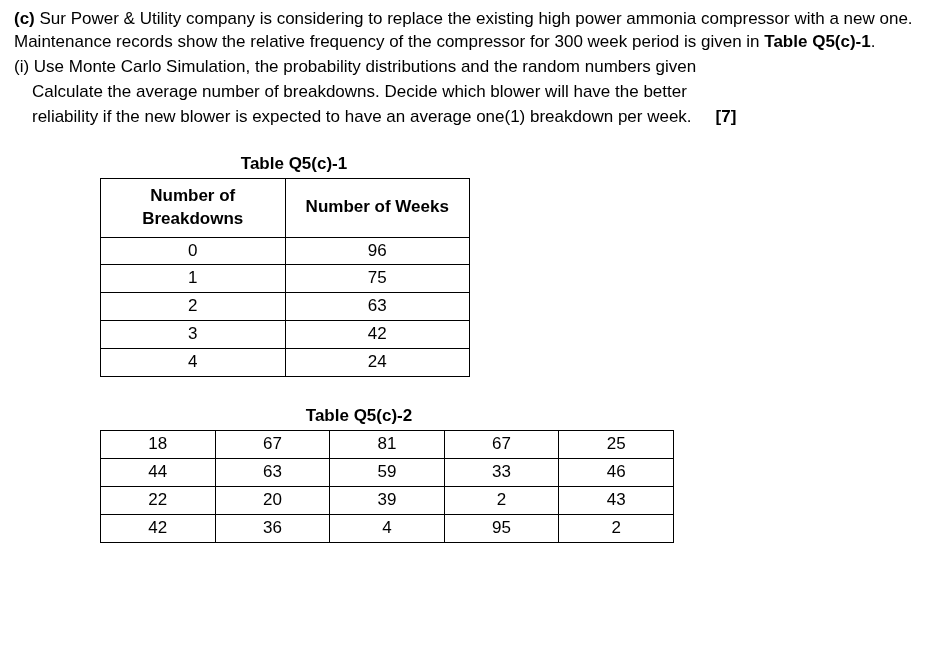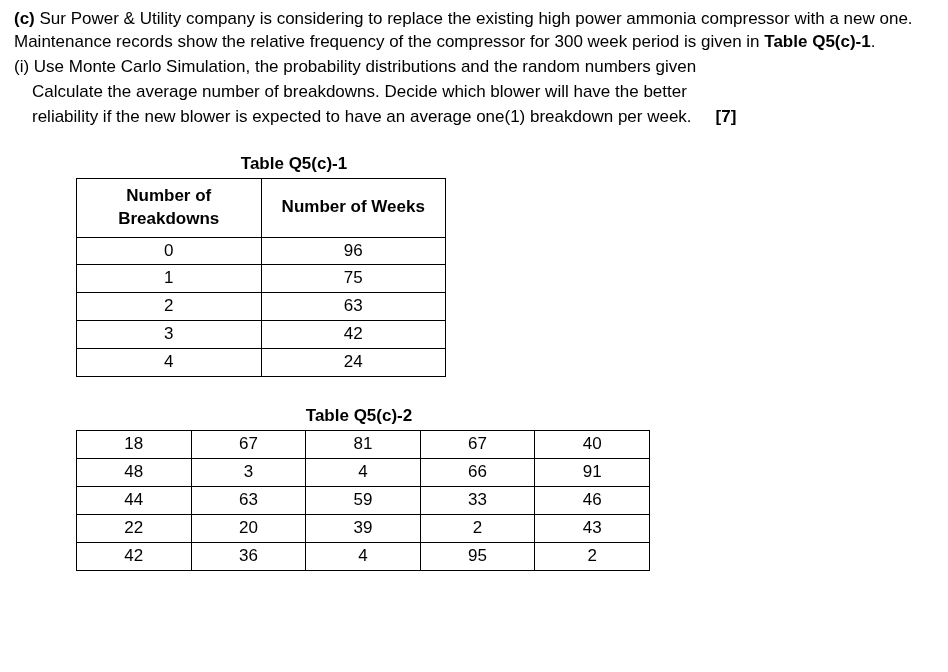--- a/index.html
+++ b/index.html
@@ -30,21 +30,21 @@
       margin-left: 24px;
     }
     .table-title {
       font-weight: bold;
       text-align: center;
       margin-top: 24px;
       margin-bottom: 2px;
     }
     table {
       border-collapse: collapse;
-      margin: 0 0 0 62px;
+      margin: 0 0 0 86px;
     }
     .table1 {
       width: 370px;
     }
     .table1 th, .table1 td {
       border: 1.5px solid #000;
       text-align: center;
       font-size: 17px;
       padding: 2px 6px;
     }
@@ -134,28 +134,21 @@
 <div class="table2-title-wrap">
   <div class="table-title" style="margin-top:28px;">Table Q5(c)-2</div>
 </div>
 <table class="table2">
   <tbody>
     <tr>
       <td>18</td>
       <td>67</td>
       <td>81</td>
       <td>67</td>
-      <td>40</td>
-    </tr>
-    <tr>
-      <td>48</td>
-      <td>3</td>
-      <td>4</td>
-      <td>66</td>
-      <td>91</td>
+      <td>25</td>
     </tr>
     <tr>
       <td>44</td>
       <td>63</td>
       <td>59</td>
       <td>33</td>
       <td>46</td>
     </tr>
     <tr>
       <td>22</td>

